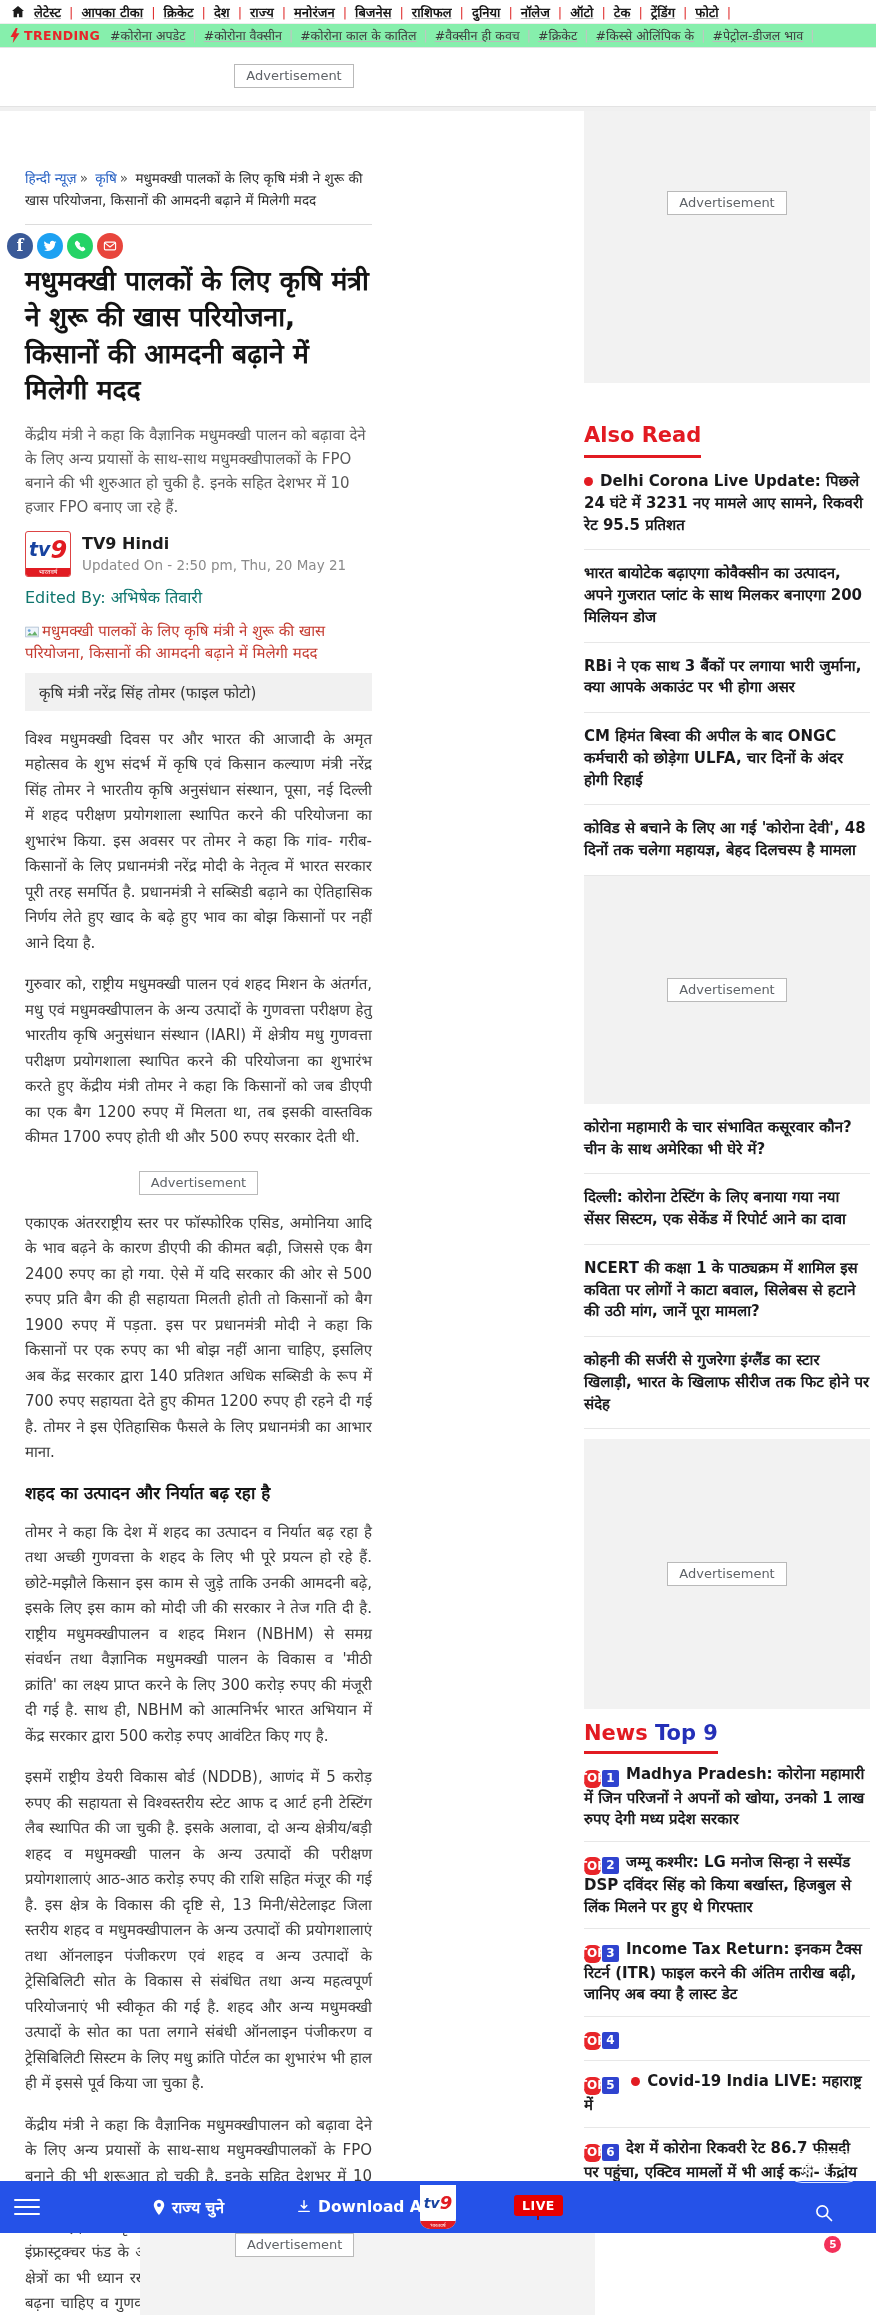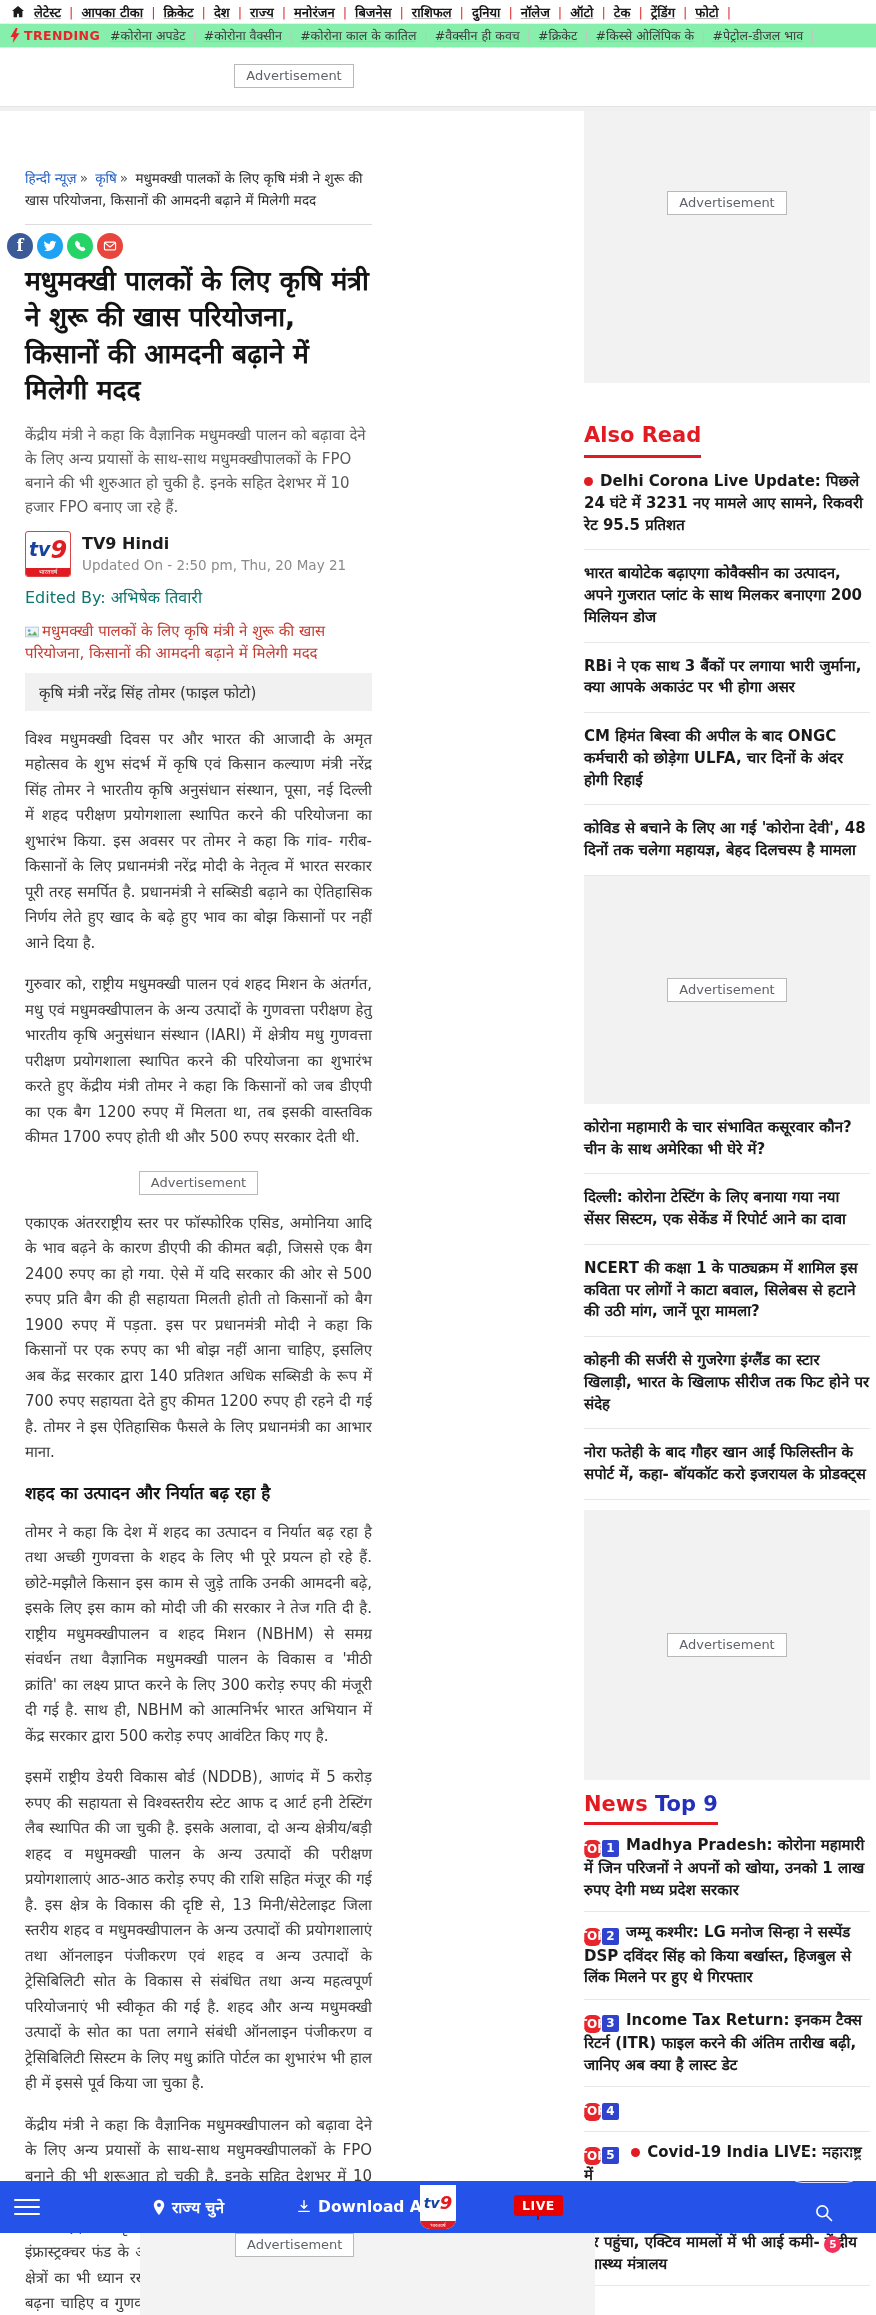--- a/index.html
+++ b/index.html
@@ -234,21 +234,20 @@
       <div class="sb-item"><span>कोविड से बचाने के लिए आ गई 'कोरोना देवी', 48 दिनों तक चलेगा महायज्ञ, बेहद दिलचस्प है मामला</span></div>
 
       <div class="sb-adbox sb-ad2">
         <span class="ad-chip">Advertisement</span>
       </div>
 
       <div class="sb-item"><span>कोरोना महामारी के चार संभावित कसूरवार कौन? चीन के साथ अमेरिका भी घेरे में?</span></div>
       <div class="sb-item"><span>दिल्ली: कोरोना टेस्टिंग के लिए बनाया गया नया सेंसर सिस्टम, एक सेकेंड में रिपोर्ट आने का दावा</span></div>
       <div class="sb-item"><span>NCERT की कक्षा 1 के पाठ्यक्रम में शामिल इस कविता पर लोगों ने काटा बवाल, सिलेबस से हटाने की उठी मांग, जानें पूरा मामला?</span></div>
       <div class="sb-item"><span>कोहनी की सर्जरी से गुजरेगा इंग्लैंड का स्टार खिलाड़ी, भारत के खिलाफ सीरीज तक फिट होने पर संदेह</span></div>
-      <div class="sb-item"><span>नोरा फतेही के बाद गौहर खान आईं फिलिस्तीन के सपोर्ट में, कहा- बॉयकॉट करो इजरायल के प्रोडक्ट्स</span></div>
 
       <div class="sb-adbox sb-ad3">
         <span class="ad-chip">Advertisement</span>
       </div>
 
       <div class="t9-head">
         <span class="t9-news">News </span><span class="t9-blue">Top 9</span>
       </div>
 
       <div class="t9-item">

